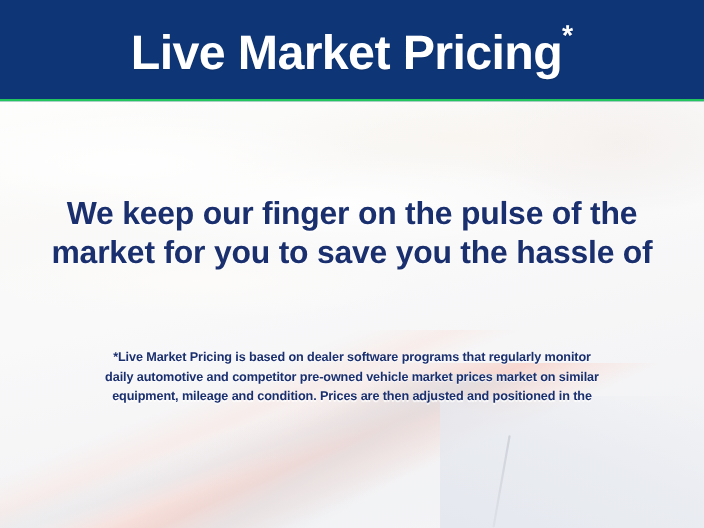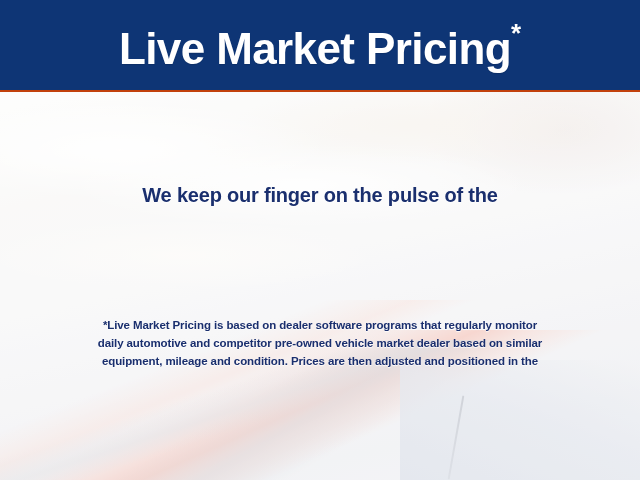--- a/index.html
+++ b/index.html
@@ -102,21 +102,21 @@
     background:rgba(255,255,255,0.42);
   }
 
   
   #header-bar {
     position:relative;
     z-index:3;
     width:640px;
     height:92px;
     background:#0e3575;
-    border-bottom:2px solid #c2410c;
+    border-bottom:2px solid #22c55e;
     display:flex;
     align-items:center;
     justify-content:center;
   }
 
   #header-title {
     color:#ffffff;
     font-size:44px;
     font-weight:bold;
     letter-spacing:-0.6px;
@@ -136,21 +136,21 @@
   #headline-block {
     position:absolute;
     z-index:3;
     left:0; top:178px;
     width:640px;
     text-align:center;
   }
 
   .headline-line {
     color:#1a2f6e;
-    font-size:20px;
+    font-size:29px;
     font-weight:bold;
     line-height:35px;
     letter-spacing:-0.2px;
     white-space:nowrap;
     text-shadow:0 1px 2px rgba(255,255,255,0.85);
   }
 
   
   #disclaimer-block {
     position:absolute;
@@ -183,21 +183,22 @@
   <div class="bg-layer bg-cool-right"></div>
   <div class="bg-layer bg-pinstripe"></div>
   <div class="bg-layer bg-wash"></div>
 
   <div id="header-bar">
     <div id="header-title"><span>Live Market Pricing</span><span id="header-title-asterisk">*</span></div>
   </div>
 
   <div id="headline-block">
     <div class="headline-line">We keep our finger on the pulse of the</div>
+    <div class="headline-line">market for you to save you the hassle of</div>
   </div>
 
   <div id="disclaimer-block">
     <div class="disclaimer-line">*Live Market Pricing is based on dealer software programs that regularly monitor</div>
-    <div class="disclaimer-line">daily automotive and competitor pre-owned vehicle market dealer based on similar</div>
+    <div class="disclaimer-line">daily automotive and competitor pre-owned vehicle market prices market on similar</div>
     <div class="disclaimer-line">equipment, mileage and condition. Prices are then adjusted and positioned in the</div>
   </div>
 
 </div>
 
 </body></html>

